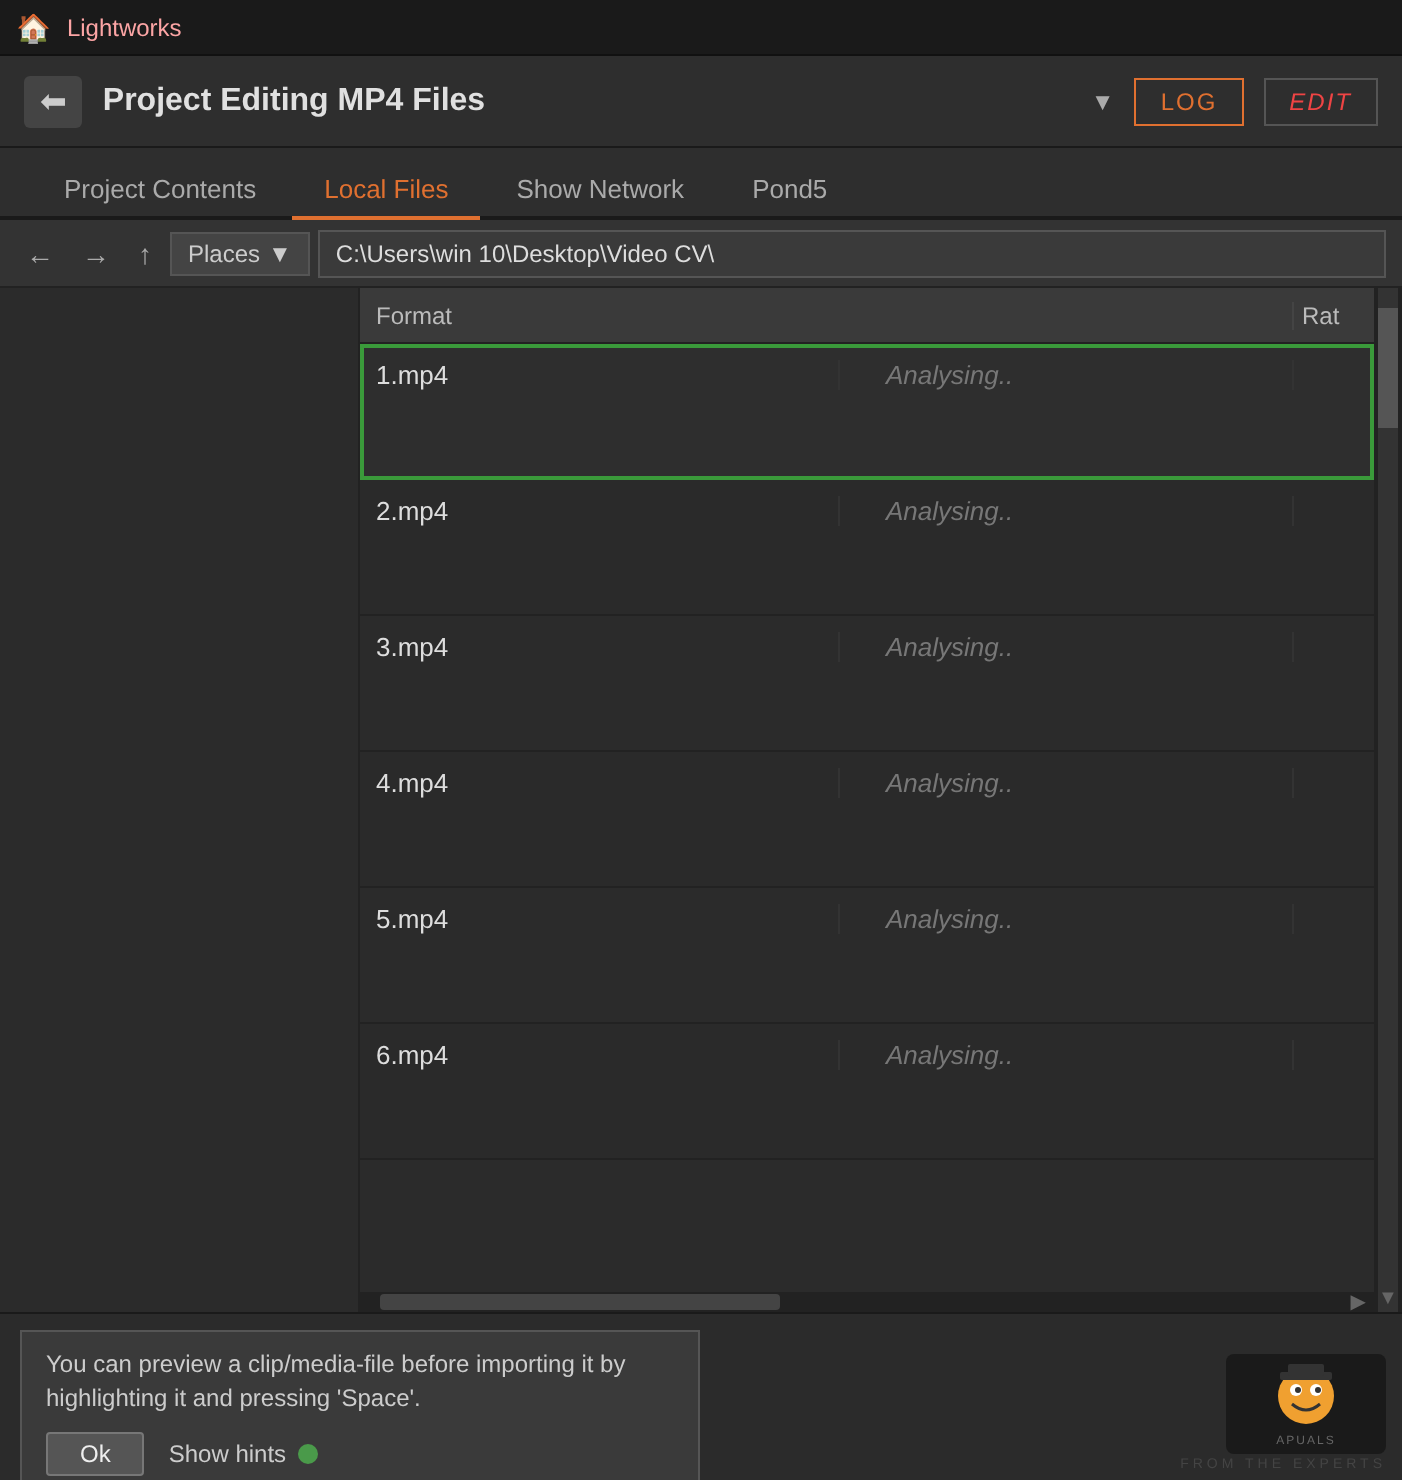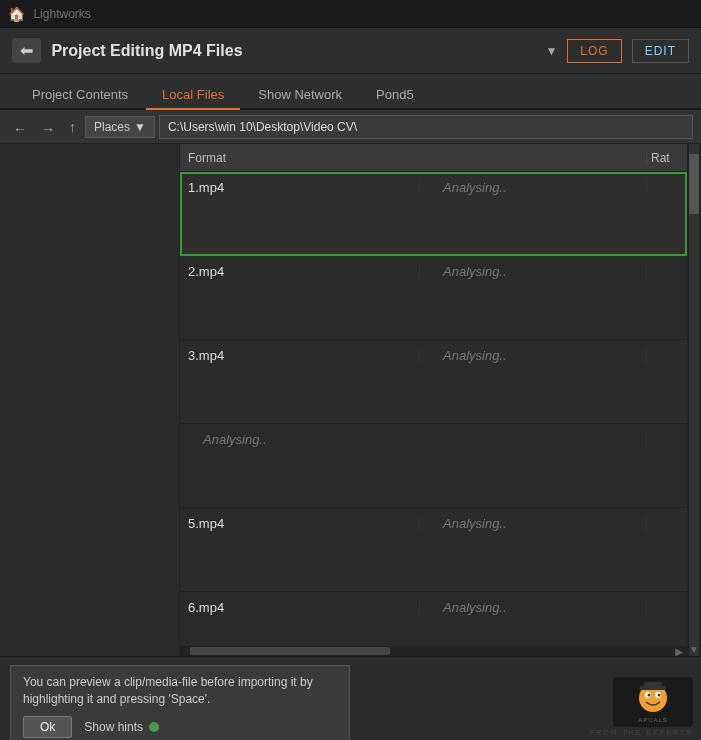--- a/index.html
+++ b/index.html
@@ -16,21 +16,21 @@
     
     .title-bar {
       background: #1a1a1a;
       height: 28px;
       display: flex;
       align-items: center;
       padding: 0 8px;
       border-bottom: 1px solid #111;
     }
     .title-bar-text {
-      color: #737373;
+      color: #fca5a5;
       font-size: 12px;
     }
 
     
     .header-bar {
       background: #2e2e2e;
       height: 46px;
       display: flex;
       align-items: center;
       padding: 0 12px;
@@ -63,21 +63,22 @@
       padding: 4px 12px;
       font-size: 12px;
       cursor: pointer;
       letter-spacing: 1px;
     }
     .header-btn.log {
       color: #e07030;
       border-color: #e07030;
     }
     .header-btn.edit {
-      color: #7dd3fc;
+      color: #ef4444;
+      font-style: italic;
     }
 
     
     .tab-bar {
       background: #2e2e2e;
       height: 36px;
       display: flex;
       align-items: flex-end;
       padding: 0 16px;
       border-bottom: 2px solid #1a1a1a;
@@ -171,21 +172,21 @@
     .col-rate {
       width: 40px;
       padding: 0 4px;
       font-size: 12px;
       color: #bbb;
     }
 
     .file-row {
       display: flex;
       border-bottom: 1px solid #222;
-      height: 84px;
+      height: 68px;
       align-items: flex-start;
       padding-top: 8px;
       background: #2e2e2e;
     }
     .file-row.selected {
       outline: 2px solid #3a9a3a;
       outline-offset: -2px;
       background: #2e2e2e;
     }
     .file-row:nth-child(even) {
@@ -423,20 +424,21 @@
         <div class="cell-rate"></div>
       </div>
 
       <div class="file-row" style="background:#2b2b2b;">
         <div class="cell-name">3.mp4</div>
         <div class="cell-format">Analysing..</div>
         <div class="cell-rate"></div>
       </div>
 
       <div class="file-row">
+        <div class="cell-name">4.mp4</div>
         <div class="cell-format">Analysing..</div>
         <div class="cell-rate"></div>
       </div>
 
       <div class="file-row" style="background:#2b2b2b;">
         <div class="cell-name">5.mp4</div>
         <div class="cell-format">Analysing..</div>
         <div class="cell-rate"></div>
       </div>
 

